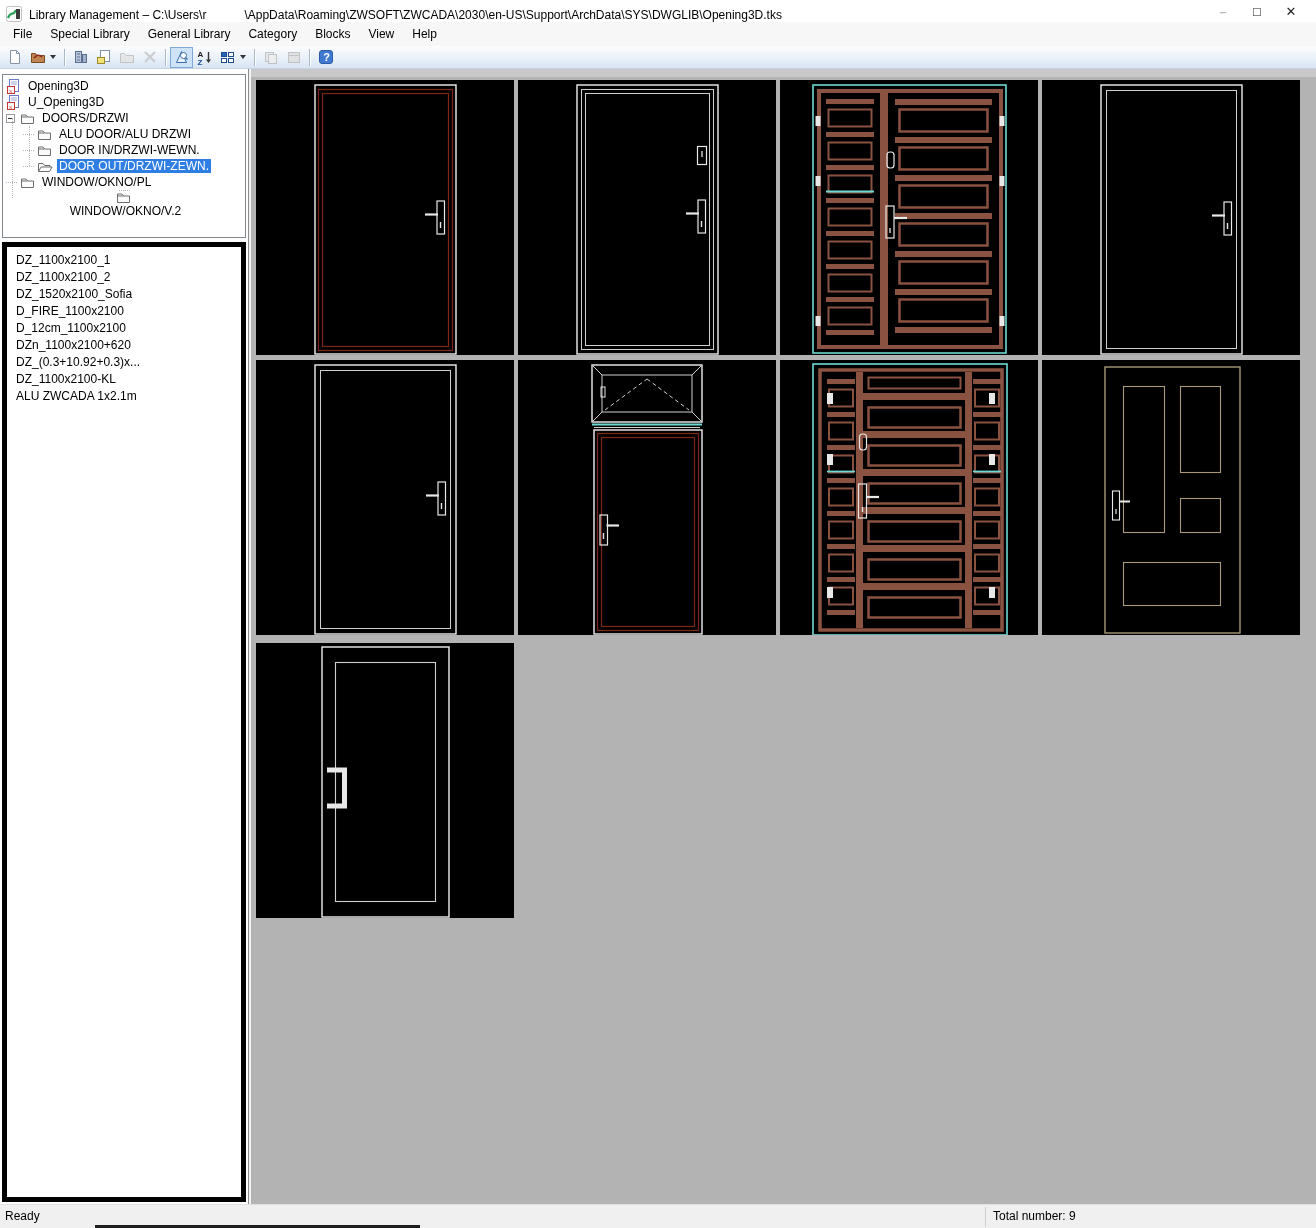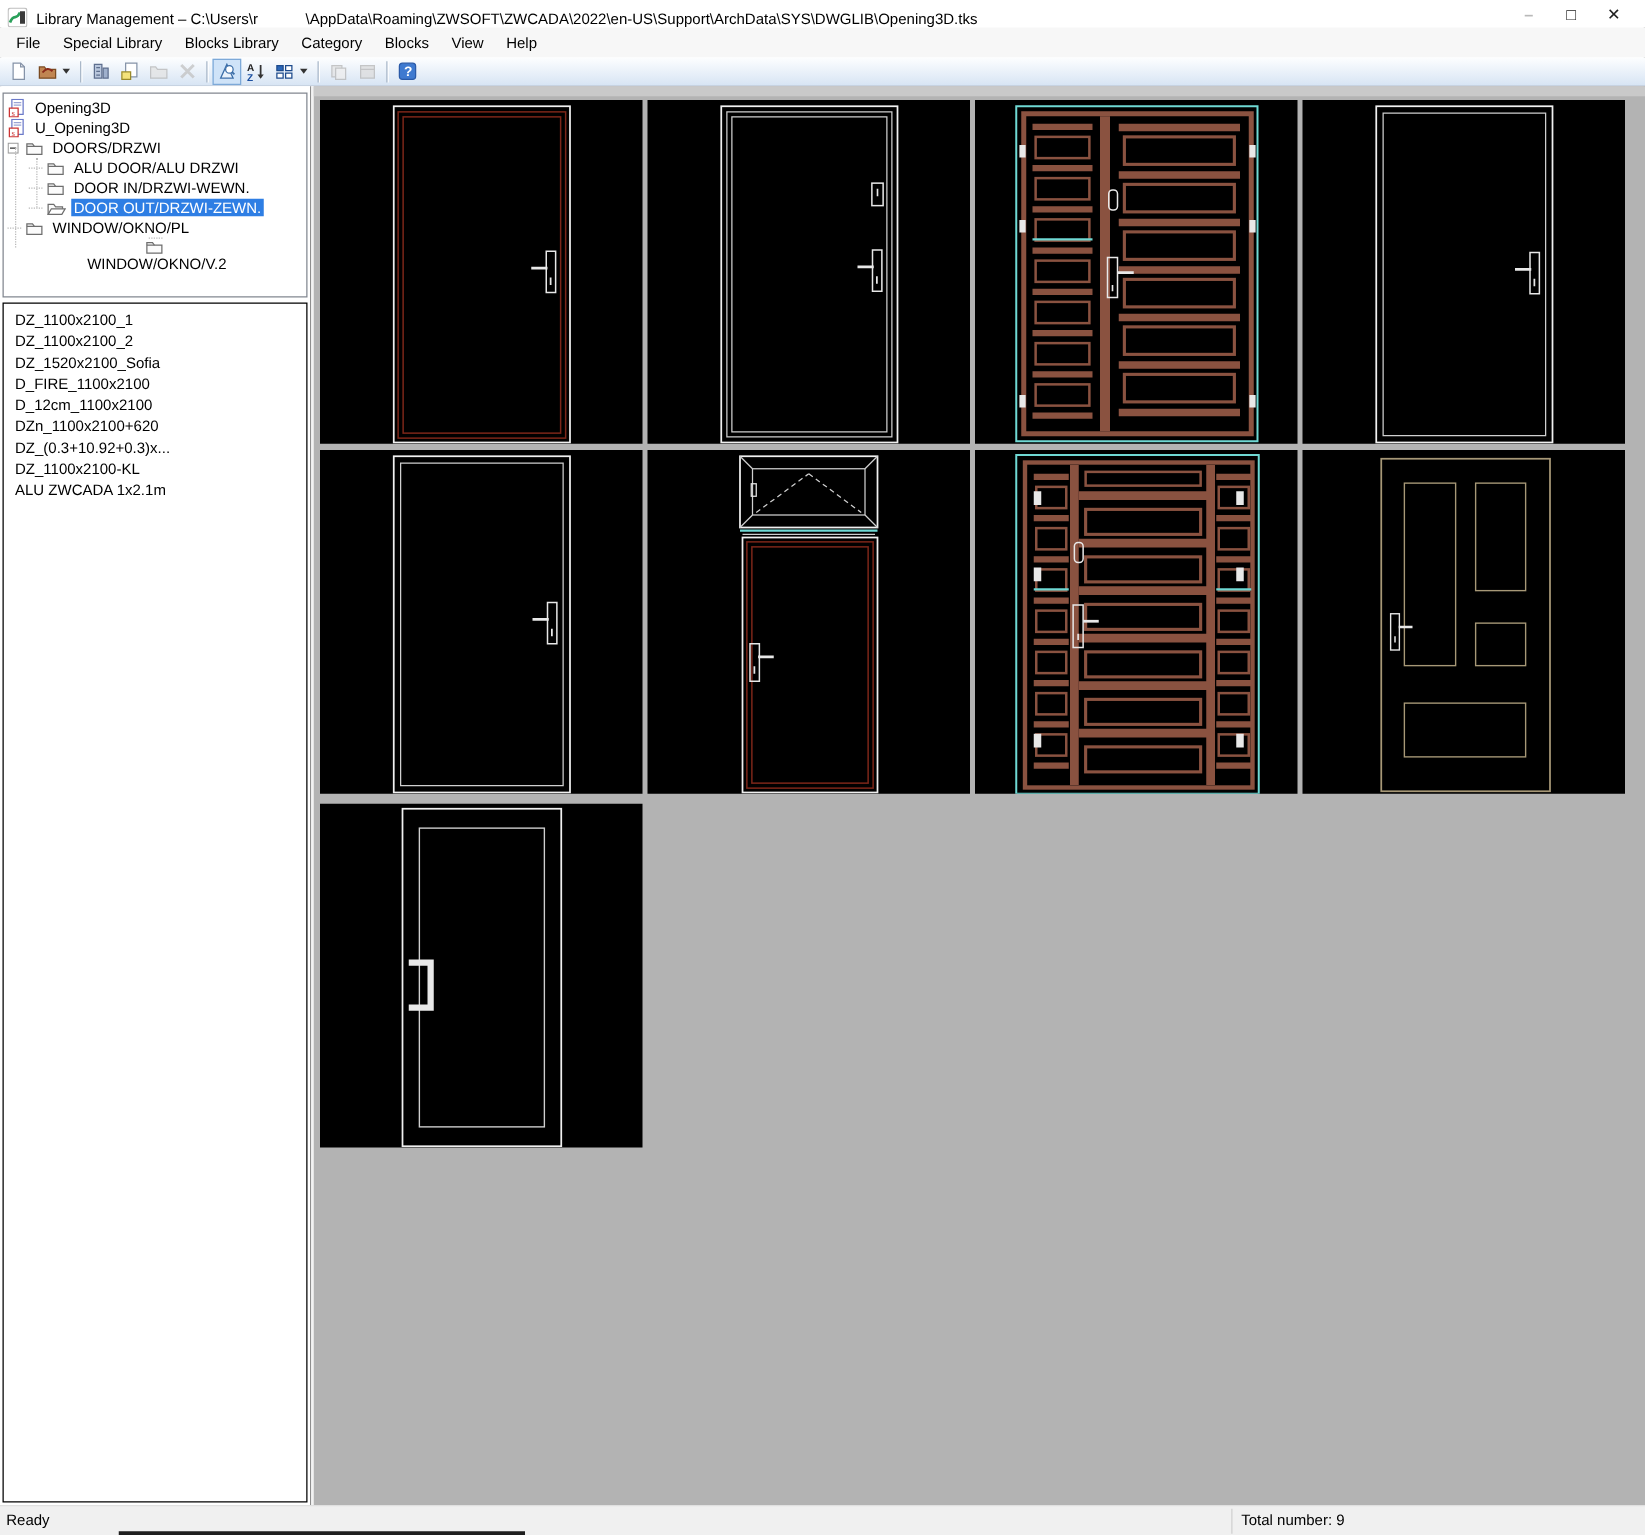--- a/index.html
+++ b/index.html
@@ -34,21 +34,21 @@
   .tb-dd { width:0; height:0; border-left:3px solid transparent; border-right:3px solid transparent;
     border-top:4px solid #333; margin:0 4px 0 1px; }
   .tb-sep { width:1px; height:17px; background:#a9b8c9; margin:0 4px; box-shadow:1px 0 0 #fff; }
   
   .left-panel { position:absolute; left:0; top:69px; width:249px; height:1135px;
     background:#fff; border-right:1px solid #8e8e8e; }
   .splitter { position:absolute; left:249px; top:69px; width:2px; height:1135px; background:#f2f2f2; }
   .tree-box { position:absolute; left:2px; top:5px; width:244px; height:164px;
     border:1px solid #828790; background:#fff; padding-top:3px; overflow:hidden; }
   .list-box { position:absolute; left:2px; top:173px; width:244px; height:960px;
-    border:1px solid #000000; background:#fff; padding-top:5px; overflow:hidden; }
+    border:5px solid #000000; background:#fff; padding-top:5px; overflow:hidden; }
   .tree-row { height:16px; display:flex; align-items:center; white-space:nowrap; }
   .tree-slot { width:14px; display:flex; align-items:center; justify-content:flex-start; flex:0 0 auto; }
   .tree-slot.stub { border-bottom:1px dotted #b9b9b9; height:1px; width:11px; margin-right:3px; align-self:center; }
   .tree-icon { width:16px; margin-right:4px; display:flex; align-items:center; flex:0 0 auto; }
   .tree-label { padding:0 2px; }
   .tree-label.sel { background:#2e7ee4; color:#fff; }
   .vguide { position:absolute; width:1px; border-left:1px dotted #b9b9b9; }
   .list-row { height:17px; line-height:17px; padding-left:9px; white-space:nowrap; }
   
   .main { position:absolute; left:251px; top:69px; width:1065px; height:1135px; background:#b3b3b3; }
@@ -68,32 +68,32 @@
 
 <div class="titlebar">
   <span class="app-icon">
     <svg width="16" height="16" viewBox="0 0 16 16">
       <rect x="0.5" y="0.5" width="15" height="15" rx="2" fill="#ffffff" stroke="#bfbfbf"></rect>
       <path d="M2,12 C5,4 7,11 10,4" fill="none" stroke="#2aa05a" stroke-width="2.2"></path>
       <rect x="10" y="3" width="4" height="10" fill="#3a3a3a"></rect>
     </svg>
   </span>
   <span class="title-text">Library Management – C:\Users\r</span>
-  <span class="title-path">\AppData\Roaming\ZWSOFT\ZWCADA\2022\en-US\Support\ArchData\SYS\DWGLIB\Opening3D.tks</span>
+  <span class="title-path">\AppData\Roaming\ZWSOFT\ZWCADA\2030\en-US\Support\ArchData\SYS\DWGLIB\Opening3D.tks</span>
   <div class="win-controls">
     <span class="win-btn min">–</span>
     <span class="win-btn">□</span>
     <span class="win-btn">✕</span>
   </div>
 </div>
 
 <div class="menubar">
     <span class="menu-item">File</span>
     <span class="menu-item">Special Library</span>
-    <span class="menu-item">Blocks Library</span>
+    <span class="menu-item">General Library</span>
     <span class="menu-item">Category</span>
     <span class="menu-item">Blocks</span>
     <span class="menu-item">View</span>
     <span class="menu-item">Help</span>
   </div>
 
 <div class="toolbar">
     <span class="tb-btn">
       <span style="display: flex;">
         <svg width="16" height="16" viewBox="0 0 16 16">

